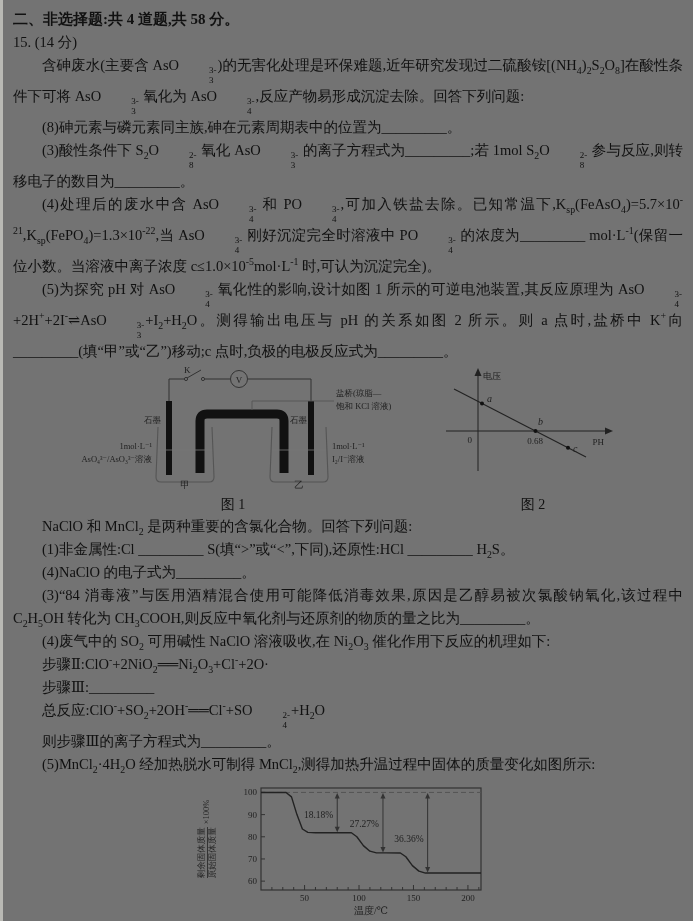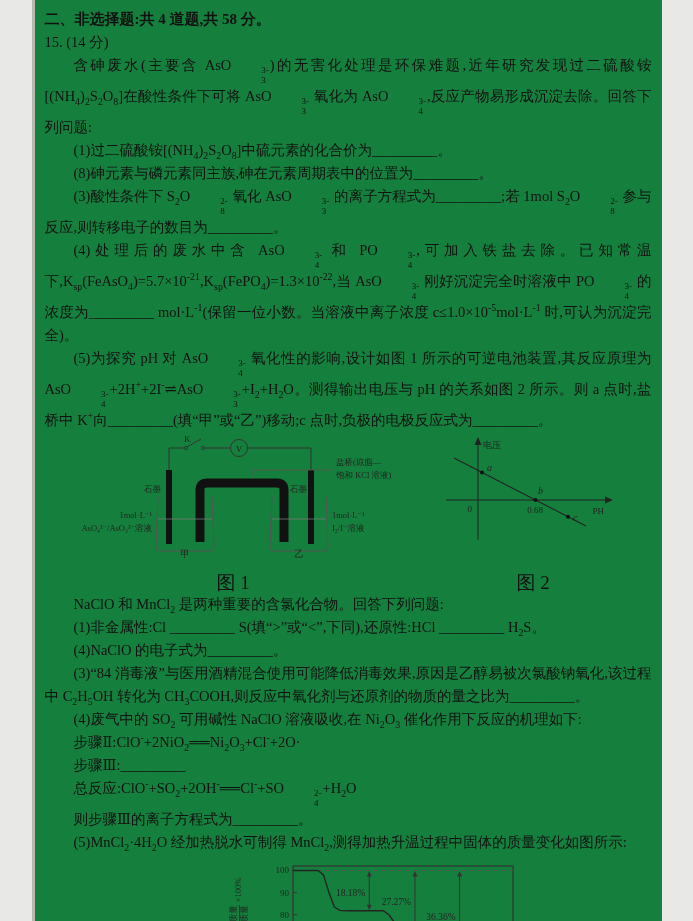--- a/index.html
+++ b/index.html
@@ -1,32 +1,32 @@
 <!DOCTYPE html>
 <html><head>
 <meta charset="utf-8">
 <style>
   html,body{margin:0;padding:0;background:#e8e8e6;}
   .page{
-    width:630px;height:921px;margin:0 auto;background:#15803d;color:#111;
+    width:693px;height:921px;margin:0 auto;background:#737373;color:#111;
     font-family:"Liberation Serif","DejaVu Serif",serif;
     font-size:14.5px;line-height:23px;box-sizing:border-box;
     padding:8px 10px 12px 10px;overflow:hidden;position:relative;
     border-left:3px solid #b9b9b4;
   }
   p{margin:0;text-indent:2em;text-align:justify;}
   p.t0{text-indent:0;}
   .hd{font-weight:bold;font-size:15px;}
   sub,sup{font-size:68%;line-height:0;}
   .stk{display:inline-flex;flex-direction:column;vertical-align:-0.35em;
        line-height:1;font-size:62%;text-align:left;margin:0 1px;}
   .stk span{display:block;height:1.05em;}
   .figrow{display:flex;justify-content:center;align-items:flex-end;gap:40px;margin:2px 0 2px 0;}
   .figblock{text-align:center;}
-  .figcap{font-size:19px;line-height:16px;margin-top:10px;text-indent:0;}
+  .figcap{font-size:14px;line-height:16px;margin-top:1px;text-indent:0;}
   svg text{font-family:"Liberation Serif","DejaVu Serif",serif;fill:#222;}
   .tga-fig{position:relative;width:300px;height:142px;margin:2px 0 0 176px;}
   .tga-fig svg{position:absolute;left:30px;top:0;}
   .tga-ylabel{position:absolute;left:-42px;top:47px;width:120px;height:28px;
       transform:rotate(-90deg);display:flex;align-items:center;justify-content:center;
       gap:3px;font-size:8.5px;line-height:1.1;color:#222;}
   .frac{display:inline-flex;flex-direction:column;text-align:center;}
   .frac .fb{border-top:1px solid #333;}
 </style>
 </head>
@@ -40,21 +40,20 @@
   <p>含砷废水(主要含 AsO<span class="stk">
         <span>3-</span>
         <span>3</span>
       </span>)的无害化处理是环保难题,近年研究发现过二硫酸铵[(NH<sub>4</sub>)<sub>2</sub>S<sub>2</sub>O<sub>8</sub>]在酸性条件下可将 AsO<span class="stk">
         <span>3-</span>
         <span>3</span>
       </span> 氧化为 AsO<span class="stk">
         <span>3-</span>
         <span>4</span>
       </span>,反应产物易形成沉淀去除。回答下列问题:</p>
-  <p>(1)过二硫酸铵[(NH<sub>4</sub>)<sub>2</sub>S<sub>2</sub>O<sub>8</sub>]中硫元素的化合价为_________。</p>
   <p>(8)砷元素与磷元素同主族,砷在元素周期表中的位置为_________。</p>
   <p>(3)酸性条件下 S<sub>2</sub>O<span class="stk">
         <span>2-</span>
         <span>8</span>
       </span> 氧化 AsO<span class="stk">
         <span>3-</span>
         <span>3</span>
       </span> 的离子方程式为_________;若 1mol S<sub>2</sub>O<span class="stk">
         <span>2-</span>
         <span>8</span>

